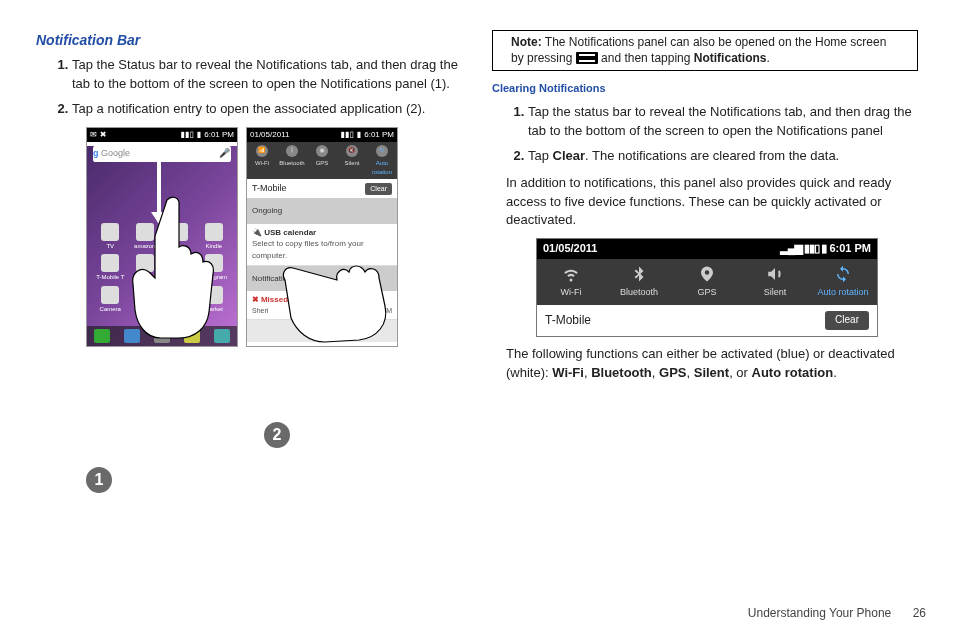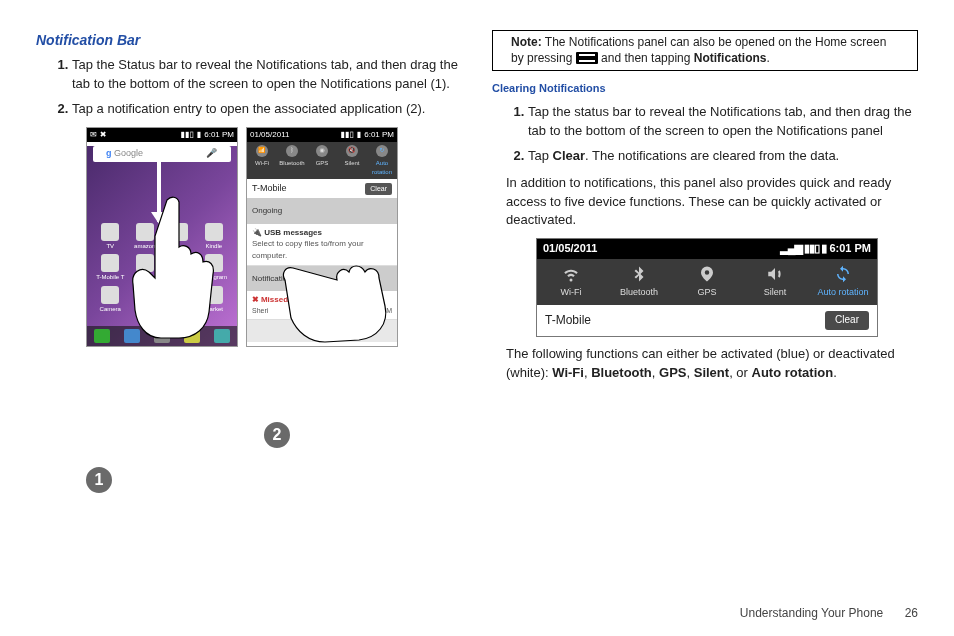--- a/index.html
+++ b/index.html
@@ -76,21 +76,21 @@
     position: absolute;
     left: 3px; right: 3px;
     height: 2px;
     background: #fff;
   }
   .menu-icon::before { top: 2px; }
   .menu-icon::after { bottom: 2px; }
   .footer {
     text-align: right;
     font-size: 12px;
-    padding: 6px 36px 0 0;
+    padding: 6px 28px 0 0;
     color: #444;
   }
   .footer .pn { margin-left: 18px; }
 
   
   .fig1 {
     margin: 8px 0 0 50px;
     display: flex;
     gap: 8px;
     font-size: 9px;
@@ -116,21 +116,21 @@
     height: 200px;
     background: linear-gradient(135deg, #4a2a6b 0%, #7a469c 50%, #c173d6 100%);
     position: relative;
   }
   .gsearch {
     margin: 4px 6px;
     background: #fff;
     border-radius: 2px;
     height: 16px;
     display:flex; align-items:center;
-    padding:0 13px;
+    padding:0 0;
     color:#888;
     font-size:9px;
     justify-content: space-between;
   }
   .grid-icons {
     display: grid;
     grid-template-columns: repeat(4, 1fr);
     gap: 4px 0;
     padding: 4px 6px;
     position:absolute; left:0; right:0; bottom:28px;
@@ -375,21 +375,21 @@
                 <div class="ti" style="color:#5fb4ff">↻</div>
                 <span style="color:#5fb4ff">Auto rotation</span>
               </div>
           </div>
           <div class="carrier-row">
             <span>T-Mobile</span>
             <span class="clearbtn">Clear</span>
           </div>
           <div class="sect">Ongoing</div>
           <div class="nrow">
-            <span class="t1">🔌 <span>USB messages</span></span>
+            <span class="t1">🔌 <span>USB calendar</span></span>
             <span>Select to copy files to/from your computer.</span>
           </div>
           <div class="sect">Notifications</div>
           <div class="nrow">
             <span class="t1" style="color:#c33">✖ <span>Missed call</span></span>
             <span class="meta">
                 <span>Sheri</span>
                 <span>3:06 PM</span>
               </span>
           </div>

